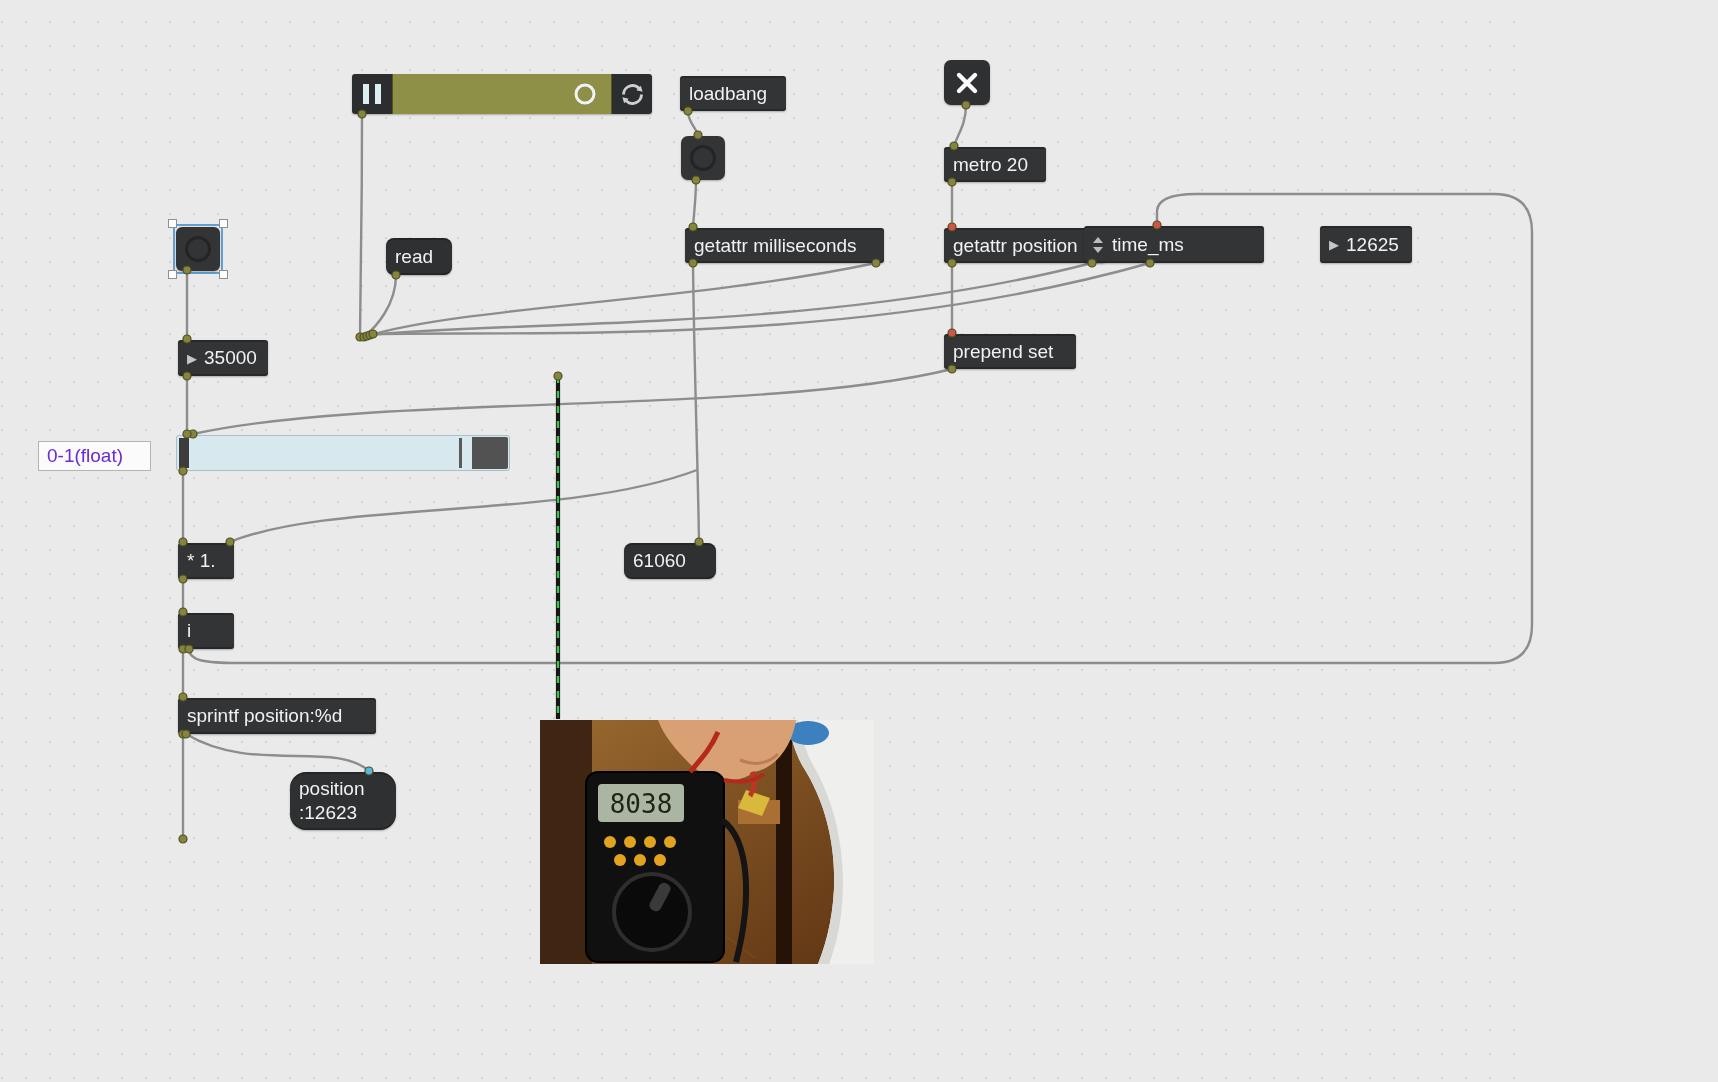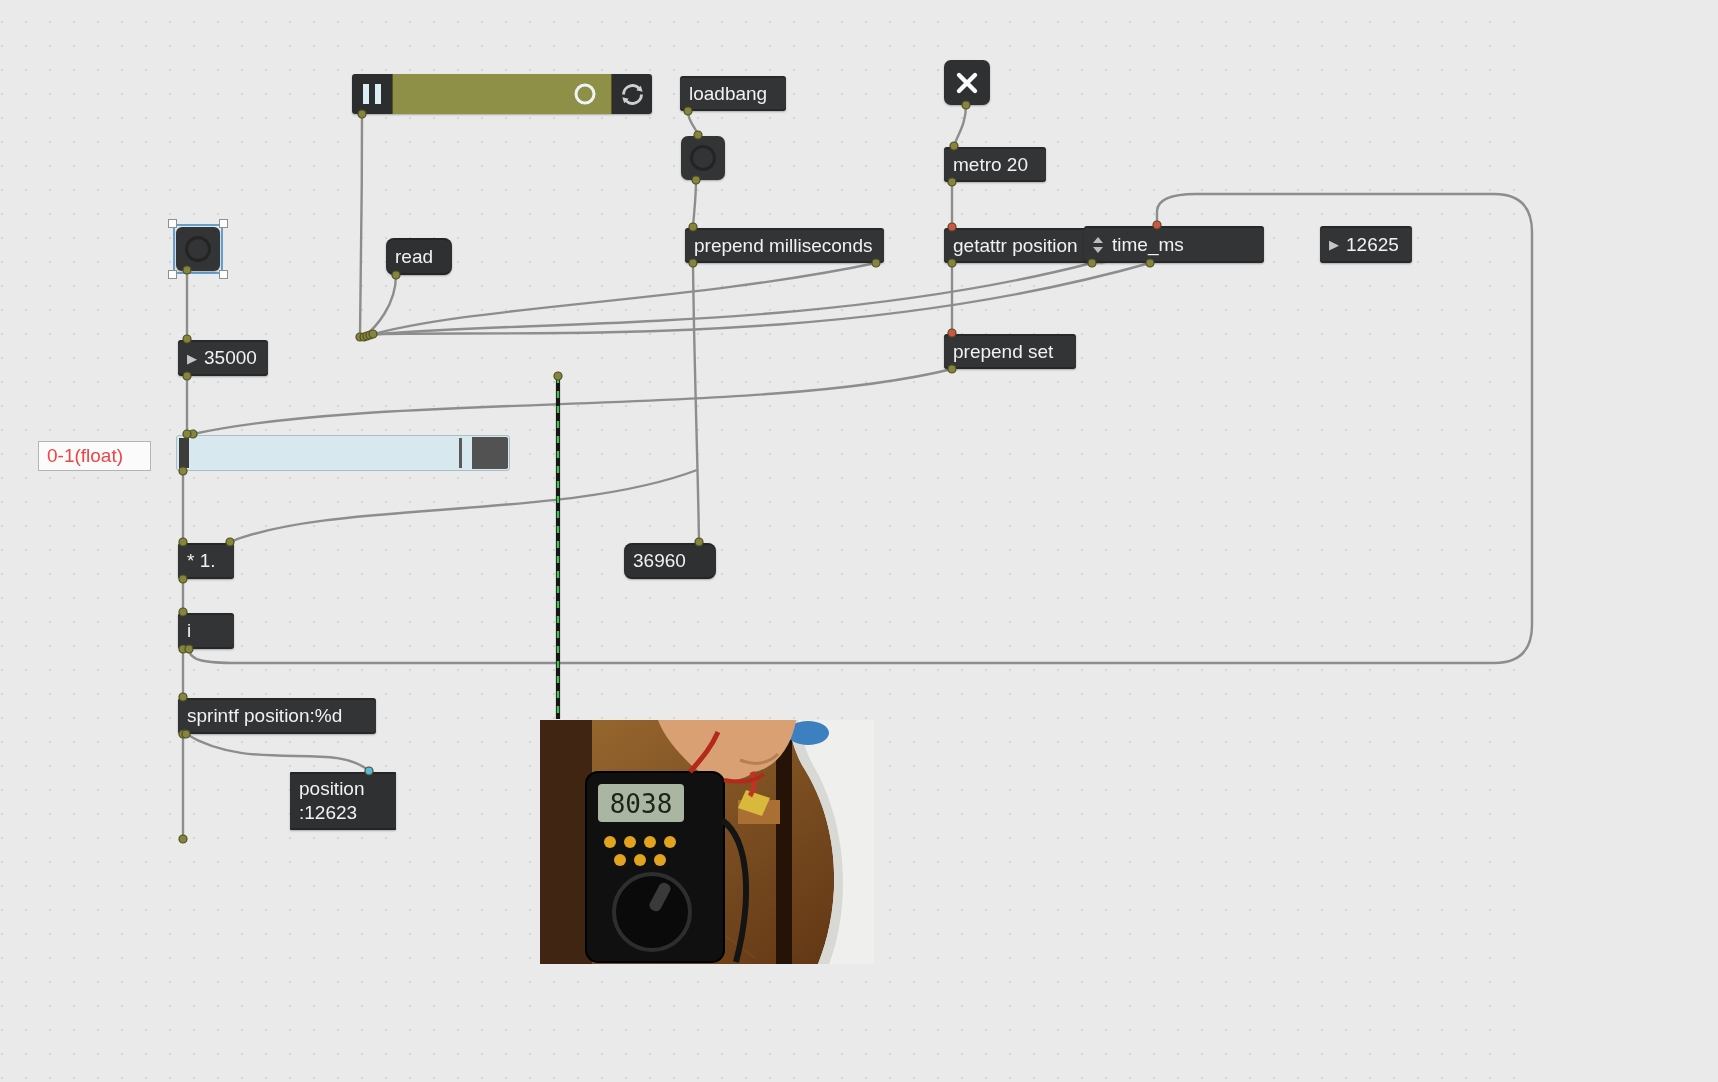--- a/index.html
+++ b/index.html
@@ -21,36 +21,36 @@
 .tri{color:#c6c6c6;font-size:13px;margin-right:7px;line-height:1}
 .bangbox{background:#333436;border-radius:7px;display:flex;align-items:center;justify-content:center;
   box-shadow:0 1px 2px rgba(0,0,0,.28)}
 .bang-circle{width:26px;height:26px;border-radius:50%;border:3px solid #242424}
 .togglebox{background:#2f3032;border-radius:7px;display:flex;align-items:center;justify-content:center;
   box-shadow:0 1px 2px rgba(0,0,0,.28)}
 .selwrap{border:2px solid #62a0d2}
 .selwrap .bangbox{width:44px;height:44px;margin:1px;border-radius:6px}
 .sel-handle{position:absolute;width:9px;height:9px;background:#fff;border:1px solid #8f8f8f;z-index:4}
 .tl{left:-7px;top:-7px}.tr{right:-7px;top:-7px}.bl{left:-7px;bottom:-7px}.br{right:-7px;bottom:-7px}
-.comment{background:#fbfbfb;border:1px solid #b4b4b4;color:#ef4444;font-size:19px;display:flex;align-items:center;padding:0 8px}
+.comment{background:#fbfbfb;border:1px solid #b4b4b4;color:#6d28d9;font-size:19px;display:flex;align-items:center;padding:0 8px}
 .hslider{background:#d7e8ee;border:1px solid #a9bfc6;border-radius:3px}
 .sl-knob{position:absolute;left:2px;top:2px;bottom:2px;width:10px;background:#3c3c3c}
 .sl-line{position:absolute;left:282px;top:2px;bottom:2px;width:3px;background:#5a5a5a}
 .sl-block{position:absolute;right:1px;top:1px;bottom:1px;width:36px;background:#525252;border-radius:0 2px 2px 0}
 .playbar{display:flex;height:40px;border-radius:3px;overflow:hidden;box-shadow:0 1px 2px rgba(0,0,0,.28)}
 .pb-btn{width:40px;background:#2c2d2e;display:flex;align-items:center;justify-content:center}
 .pb-track{position:relative;flex:1;background:#8f9048;border-left:1px solid #55561f;border-right:1px solid #55561f}
 .pb-handle{position:absolute;top:50%;left:192px;width:21px;height:21px;border:3px solid #eef4f6;border-radius:50%;transform:translate(-50%,-50%)}
 .pause-icon{display:flex;gap:6px}
 .pause-icon i{display:block;width:6px;height:20px;background:#dcedf3}
 .updown{display:flex;flex-direction:column;gap:4px;margin-right:9px}
 .updown i{display:block;width:0;height:0;border-left:5px solid transparent;border-right:5px solid transparent}
 .updown .up{border-bottom:6px solid #bdbdbd}
 .updown .dn{border-top:6px solid #bdbdbd}
-.posmsg{flex-direction:column;align-items:flex-start;justify-content:center;line-height:24px;border-radius:1px}
+.posmsg{flex-direction:column;align-items:flex-start;justify-content:center;line-height:24px;border-radius:16px}
 .video{overflow:hidden;background:#000}
 </style>
 </head>
 <body>
 
 <div id="canvas">
 
   <svg id="cords" class="layer">
       <path d="M362,114 C362,190 361,280 360,337" class="cord"></path>
       <path d="M396,275 C396,305 376,327 364,337" class="cord"></path>
@@ -109,21 +109,21 @@
 
   <div class="box bangbox" style="left:681px;top:136px;width:44px;height:44px">
     <span class="bang-circle"></span>
   </div>
 
   <div class="box obj" style="left:944px;top:147px;width:102px;height:35px">
     <span>metro 20</span>
   </div>
 
   <div class="box obj" style="left:685px;top:228px;width:199px;height:35px">
-    <span>prepend milliseconds</span>
+    <span>getattr milliseconds</span>
   </div>
 
   <div class="box obj" style="left:944px;top:228px;width:161px;height:35px">
     <span>getattr position</span>
   </div>
 
   <div class="box obj" style="left:1084px;top:226px;width:180px;height:37px">
     <span class="updown">
         <i class="up"></i>
         <i class="dn"></i>
@@ -167,21 +167,21 @@
     <span class="sl-knob"></span>
     <span class="sl-line"></span>
     <span class="sl-block"></span>
   </div>
 
   <div class="box obj" style="left:178px;top:543px;width:56px;height:36px">
     <span>* 1.</span>
   </div>
 
   <div class="box msg" style="left:624px;top:543px;width:92px;height:36px">
-    <span>36960</span>
+    <span>61060</span>
   </div>
 
   <div class="box obj" style="left:178px;top:613px;width:56px;height:36px">
     <span>i</span>
   </div>
 
   <div class="box obj" style="left:178px;top:698px;width:198px;height:36px">
     <span>sprintf position:%d</span>
   </div>
 

